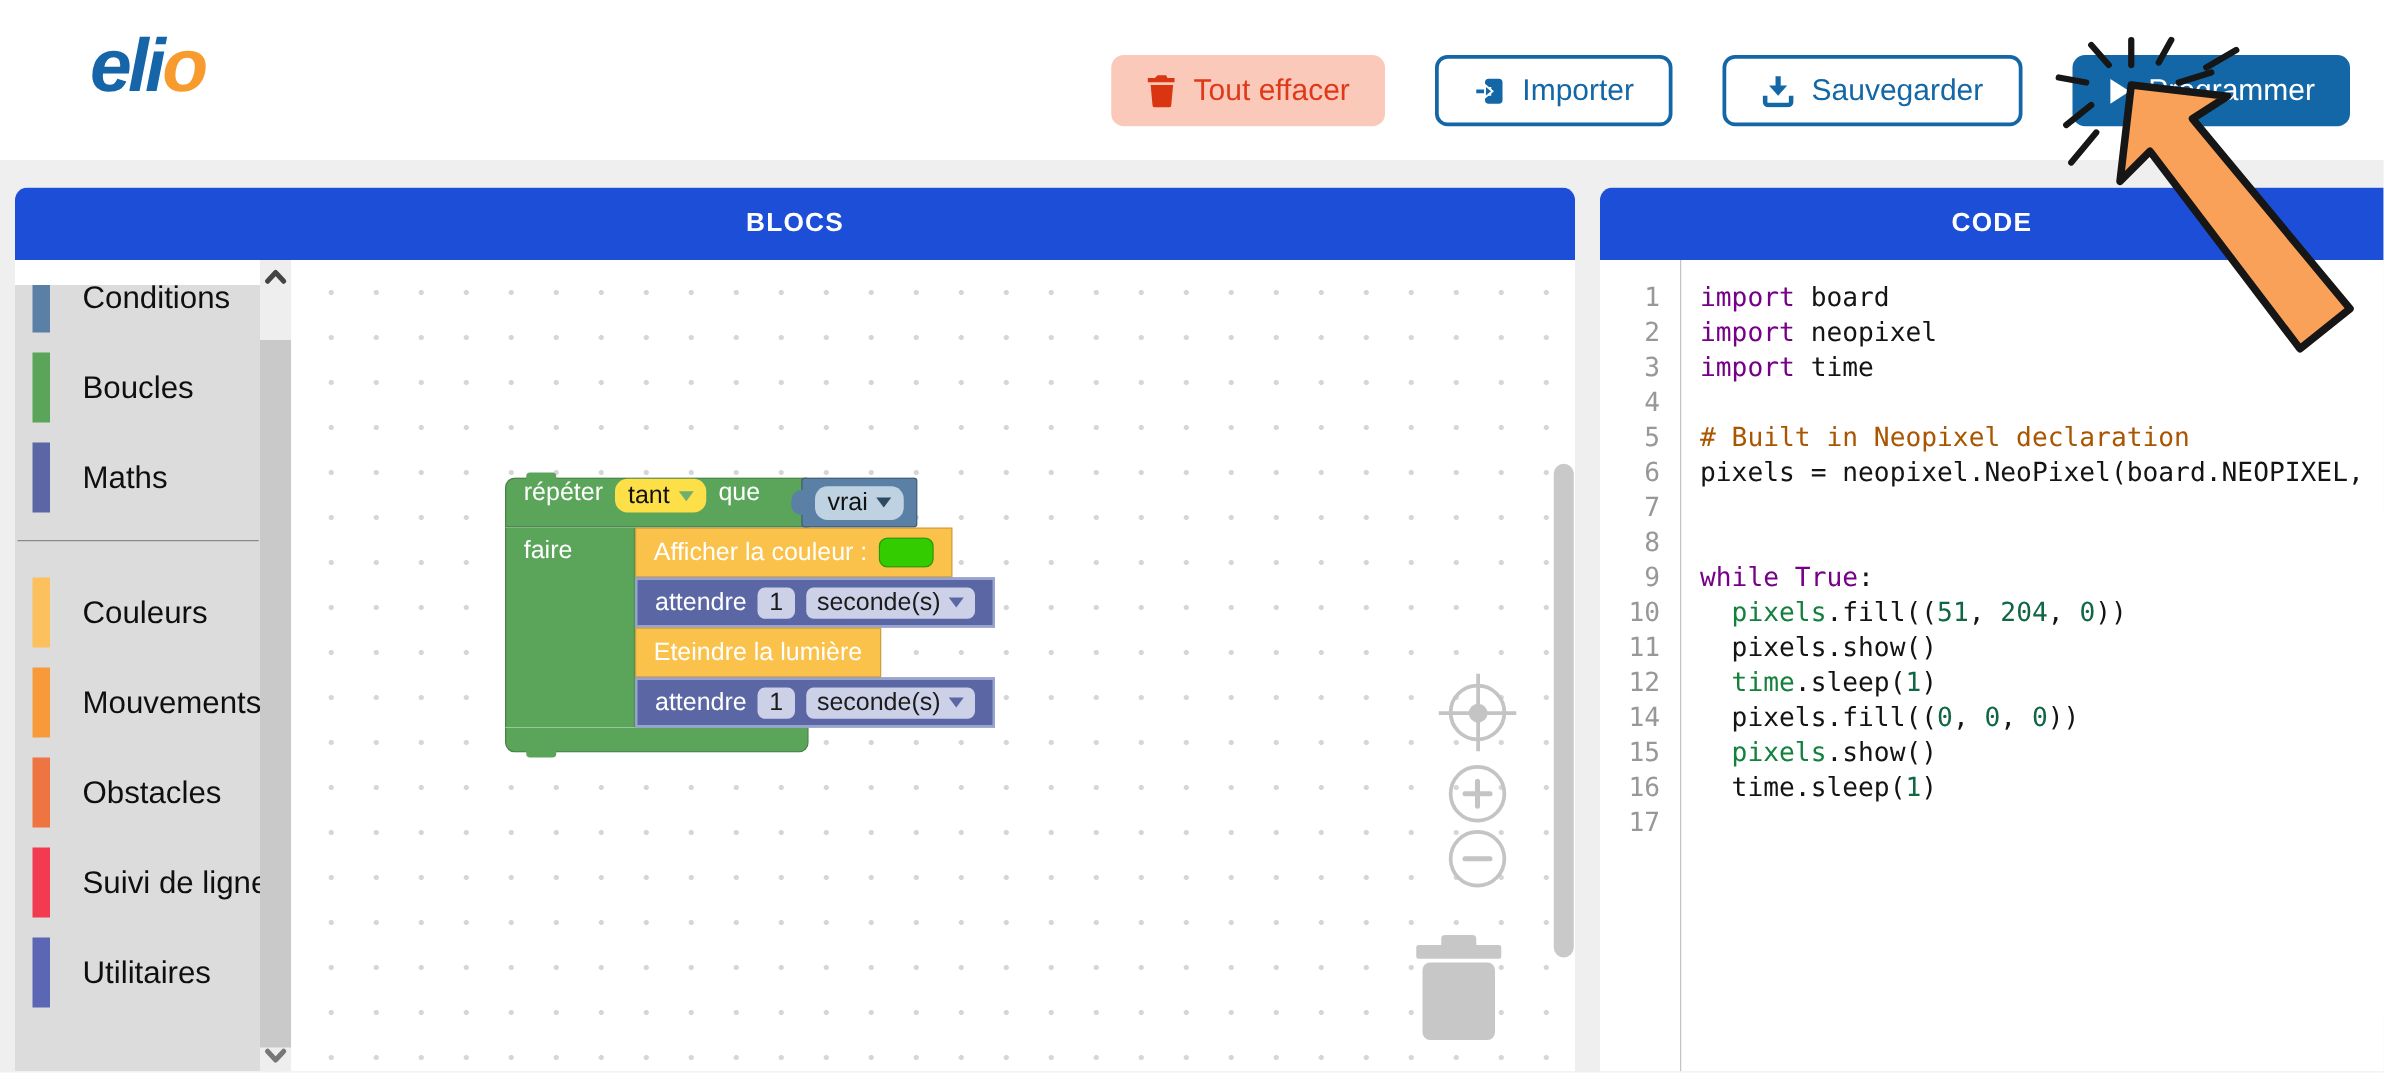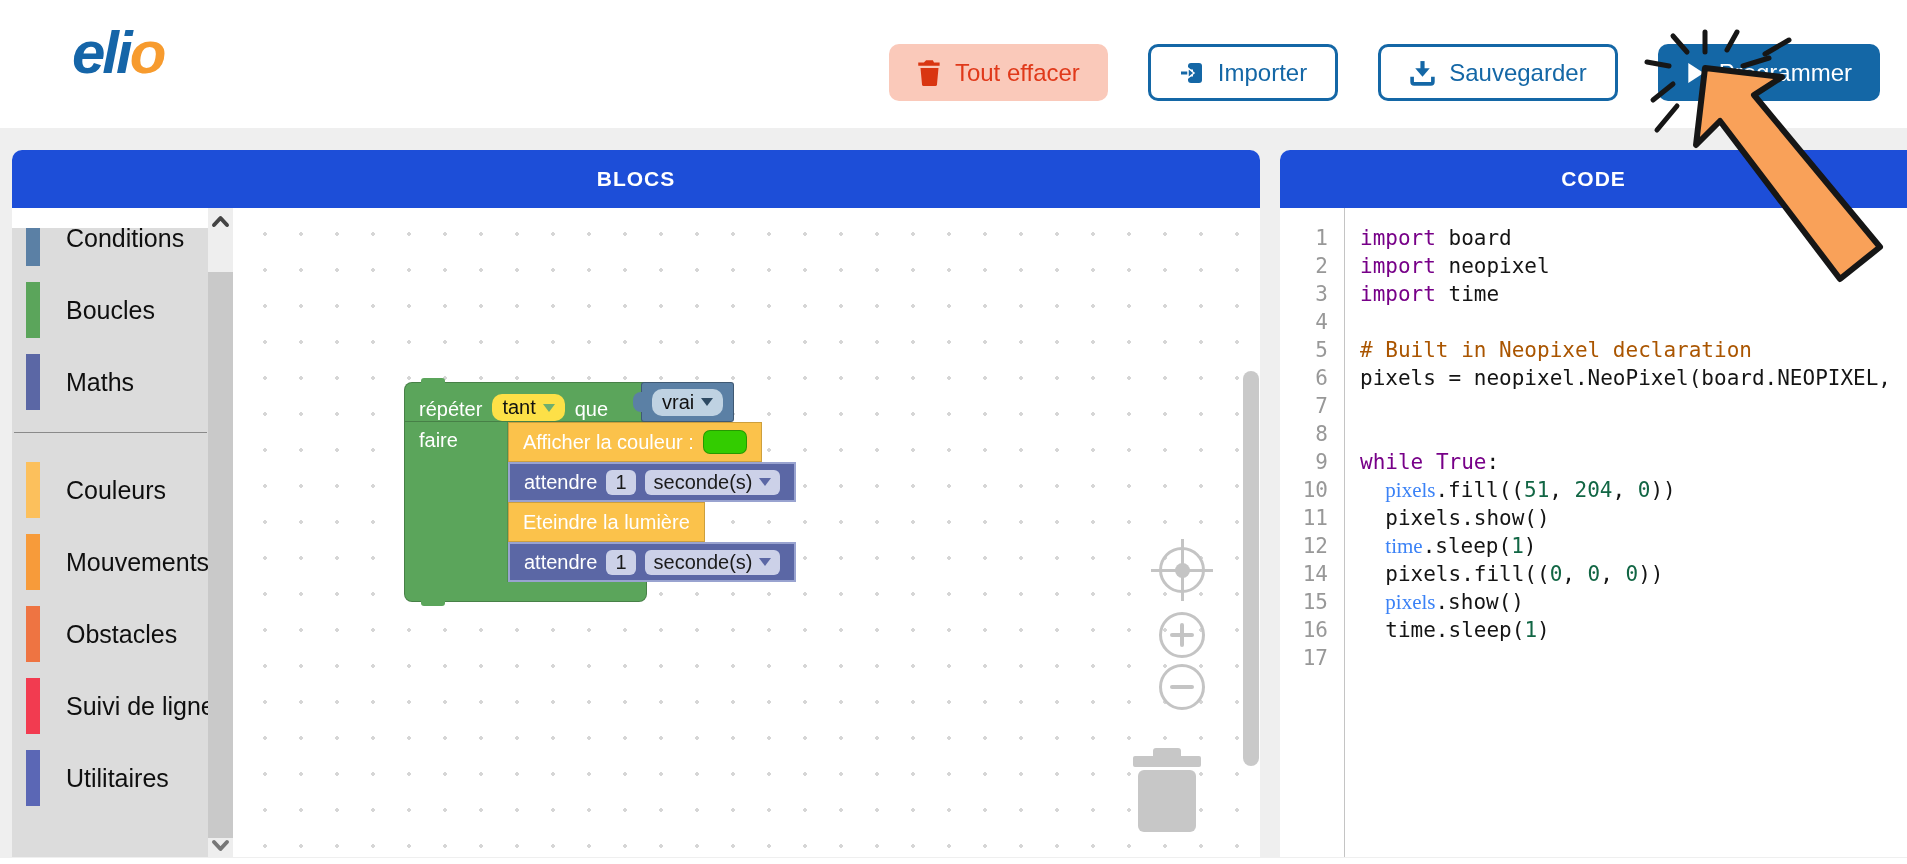--- a/index.html
+++ b/index.html
@@ -43,21 +43,21 @@
   .fly-chevron-down { position:absolute; left:3px; bottom:0px; }
 
   
   .workspace { position:absolute; left:221px; top:58px; right:0; bottom:0; background:#fff;
                background-image: radial-gradient(circle, #d6d6d6 1.8px, transparent 2.1px);
                background-size:36px 36px; background-position:14px 8px; }
 
   
   .blockgroup { position:absolute; left:171px; top:174px; font-size:20px; color:#fff; }
   .rep-top { position:relative; background:#5ba55b; border:1px solid rgba(0,0,0,.22); height:40px;
-             border-radius:8px 2px 0 0; display:flex; align-items:flex-end; gap:10px;
+             border-radius:8px 2px 0 0; display:flex; align-items:flex-start; gap:10px;
              padding:0 30px 0 14px; width:243px; }
   .rep-top::before { content:""; position:absolute; left:16px; top:-5px; width:24px; height:6px;
                      background:#5ba55b; border-radius:3px 3px 0 0; }
   .dd { display:inline-flex; align-items:center; gap:7px; border-radius:10px; padding:2px 10px; color:#111; }
   .dd-green { background:#fde047; }
   .dd-blue  { background:#bfd2e2; }
   .tri { width:0; height:0; border-left:6px solid transparent; border-right:6px solid transparent; display:inline-block; }
   .tri-green { border-top:8px solid #6fae6f; }
   .tri-blue  { border-top:8px solid #2e4a63; }
   .tri-slate { border-top:8px solid #5b67a5; }
@@ -100,21 +100,21 @@
   .ws-trash .bin { width:58px; height:62px; background:#c7c7c7; border-radius:6px; margin:3px auto 0; }
 
   
   .code-content { position:absolute; left:0; right:0; top:58px; bottom:0; padding-top:18px;
                   font-family:"DejaVu Sans Mono", monospace; font-size:21px; }
   .code-gutter-sep { position:absolute; left:64px; top:0; bottom:0; width:1px; background:#c4c4c4; }
   .code-line { height:28px; display:flex; white-space:pre; }
   .ln { width:48px; flex:none; text-align:right; color:#989898; padding-right:0; }
   .lc { padding-left:32px; }
   .tok-kw { color:#770088; } .tok-plain { color:#141414; } .tok-com { color:#aa5500; }
-  .tok-num { color:#116644; } .tok-red { color:#3b82f6;font-family:Liberation Serif, serif; }
+  .tok-num { color:#116644; } .tok-red { color:#15803d; }
 
   
   .cursor-overlay { position:absolute; left:1637px; top:26px; width:280px; height:300px;
                     z-index:9; pointer-events:none; }
 </style>
 </head>
 <body>
 
 <div class="topbar">
   <div class="logo"><span class="lg-b">eli</span><span class="lg-o">o</span></div>

